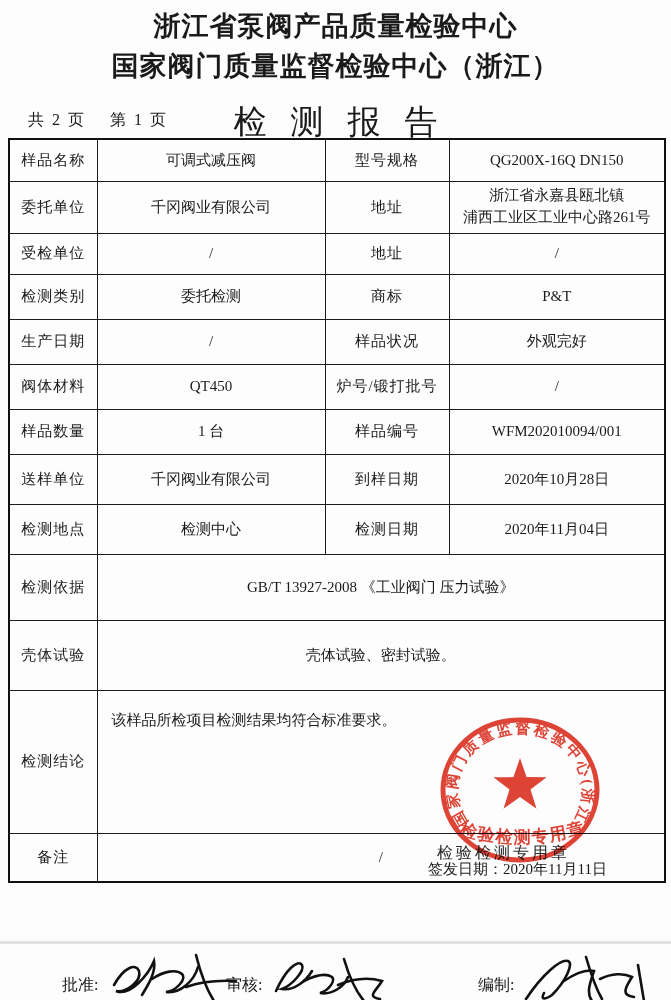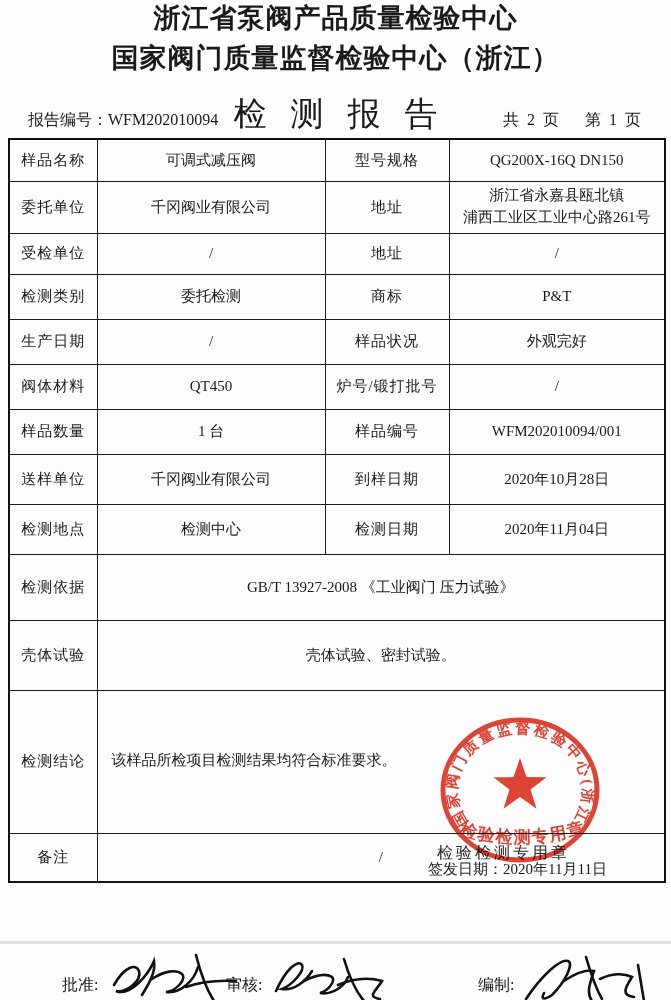--- a/index.html
+++ b/index.html
@@ -6,21 +6,21 @@
   html,body { width:671px; height:1000px; }
   body {
     position:relative;
     background:#fdfdfd;
     font-family:"Liberation Serif","DejaVu Serif",serif;
     color:#1a1a1a;
     overflow:hidden;
   }
   
   .org-title { text-align:center; font-weight:bold; font-size:27px; letter-spacing:1px; }
-  .org1 { }
+  .org1 { padding-top:8px; }
   .org2 { padding-top:4px;font-family:Liberation Mono, monospace; }
   .doc-title {
     text-align:center; font-weight:normal; font-size:33px;
     letter-spacing:24px; padding-left:24px; margin-top:16px;
   }
   .report-line {
     position:absolute; left:28px; right:28px; top:110px;
     display:flex; justify-content:space-between; align-items:flex-end;
     font-size:16px;
   }
@@ -34,21 +34,21 @@
   table.report td {
     border:1.6px solid #1c1c1c;
     text-align:center; vertical-align:middle;
     padding:2px 6px;
   }
   table.report { border:2px solid #111; }
   td.lbl { letter-spacing:1px; }
   td.pre { white-space:pre-line; line-height:1.45; }
   td.top-left { text-align:left; vertical-align:top; padding:16px 0 0 14px; }
   td.conclusion-cell { position:relative; text-align:left; vertical-align:top; padding:0; }
-  .conclusion-text { position:absolute; left:14px; top:20px;margin-top:40px; }
+  .conclusion-text { position:absolute; left:14px; top:20px; }
   
   .overlay { position:absolute; inset:0; pointer-events:none; }
   .stamp { position:absolute; left:437px; top:716px; mix-blend-mode:multiply; opacity:.93; }
   .stamp-overprint {
     position:absolute; left:437px; top:843px;
     font-size:16px; letter-spacing:3px; color:#2a2a2a;
   }
   .issue-line { position:absolute; left:428px; top:860px; font-size:15px; }
   .scan-shadow { position:absolute; left:0; top:941px; width:671px; height:3px; background:#d9d9d9; opacity:.8; }
   
@@ -60,21 +60,20 @@
   .sig-svg { position:relative; top:-8px; }
 </style>
 </head>
 <body>
 
 <div class="org-title org1">浙江省泵阀产品质量检验中心</div>
 <div class="org-title org2">国家阀门质量监督检验中心（浙江）</div>
 <div class="doc-title">检测报告</div>
 
 <div class="report-line">
-  <span><span>报告编号：</span><span>WFM202010094</span></span>
   <span class="pages">共 2 页　 第 1 页</span>
 </div>
 
 <table class="report">
   <colgroup>
       <col style="width:88px">
       <col style="width:228px">
       <col style="width:124px">
       <col style="width:216px">
     </colgroup>

